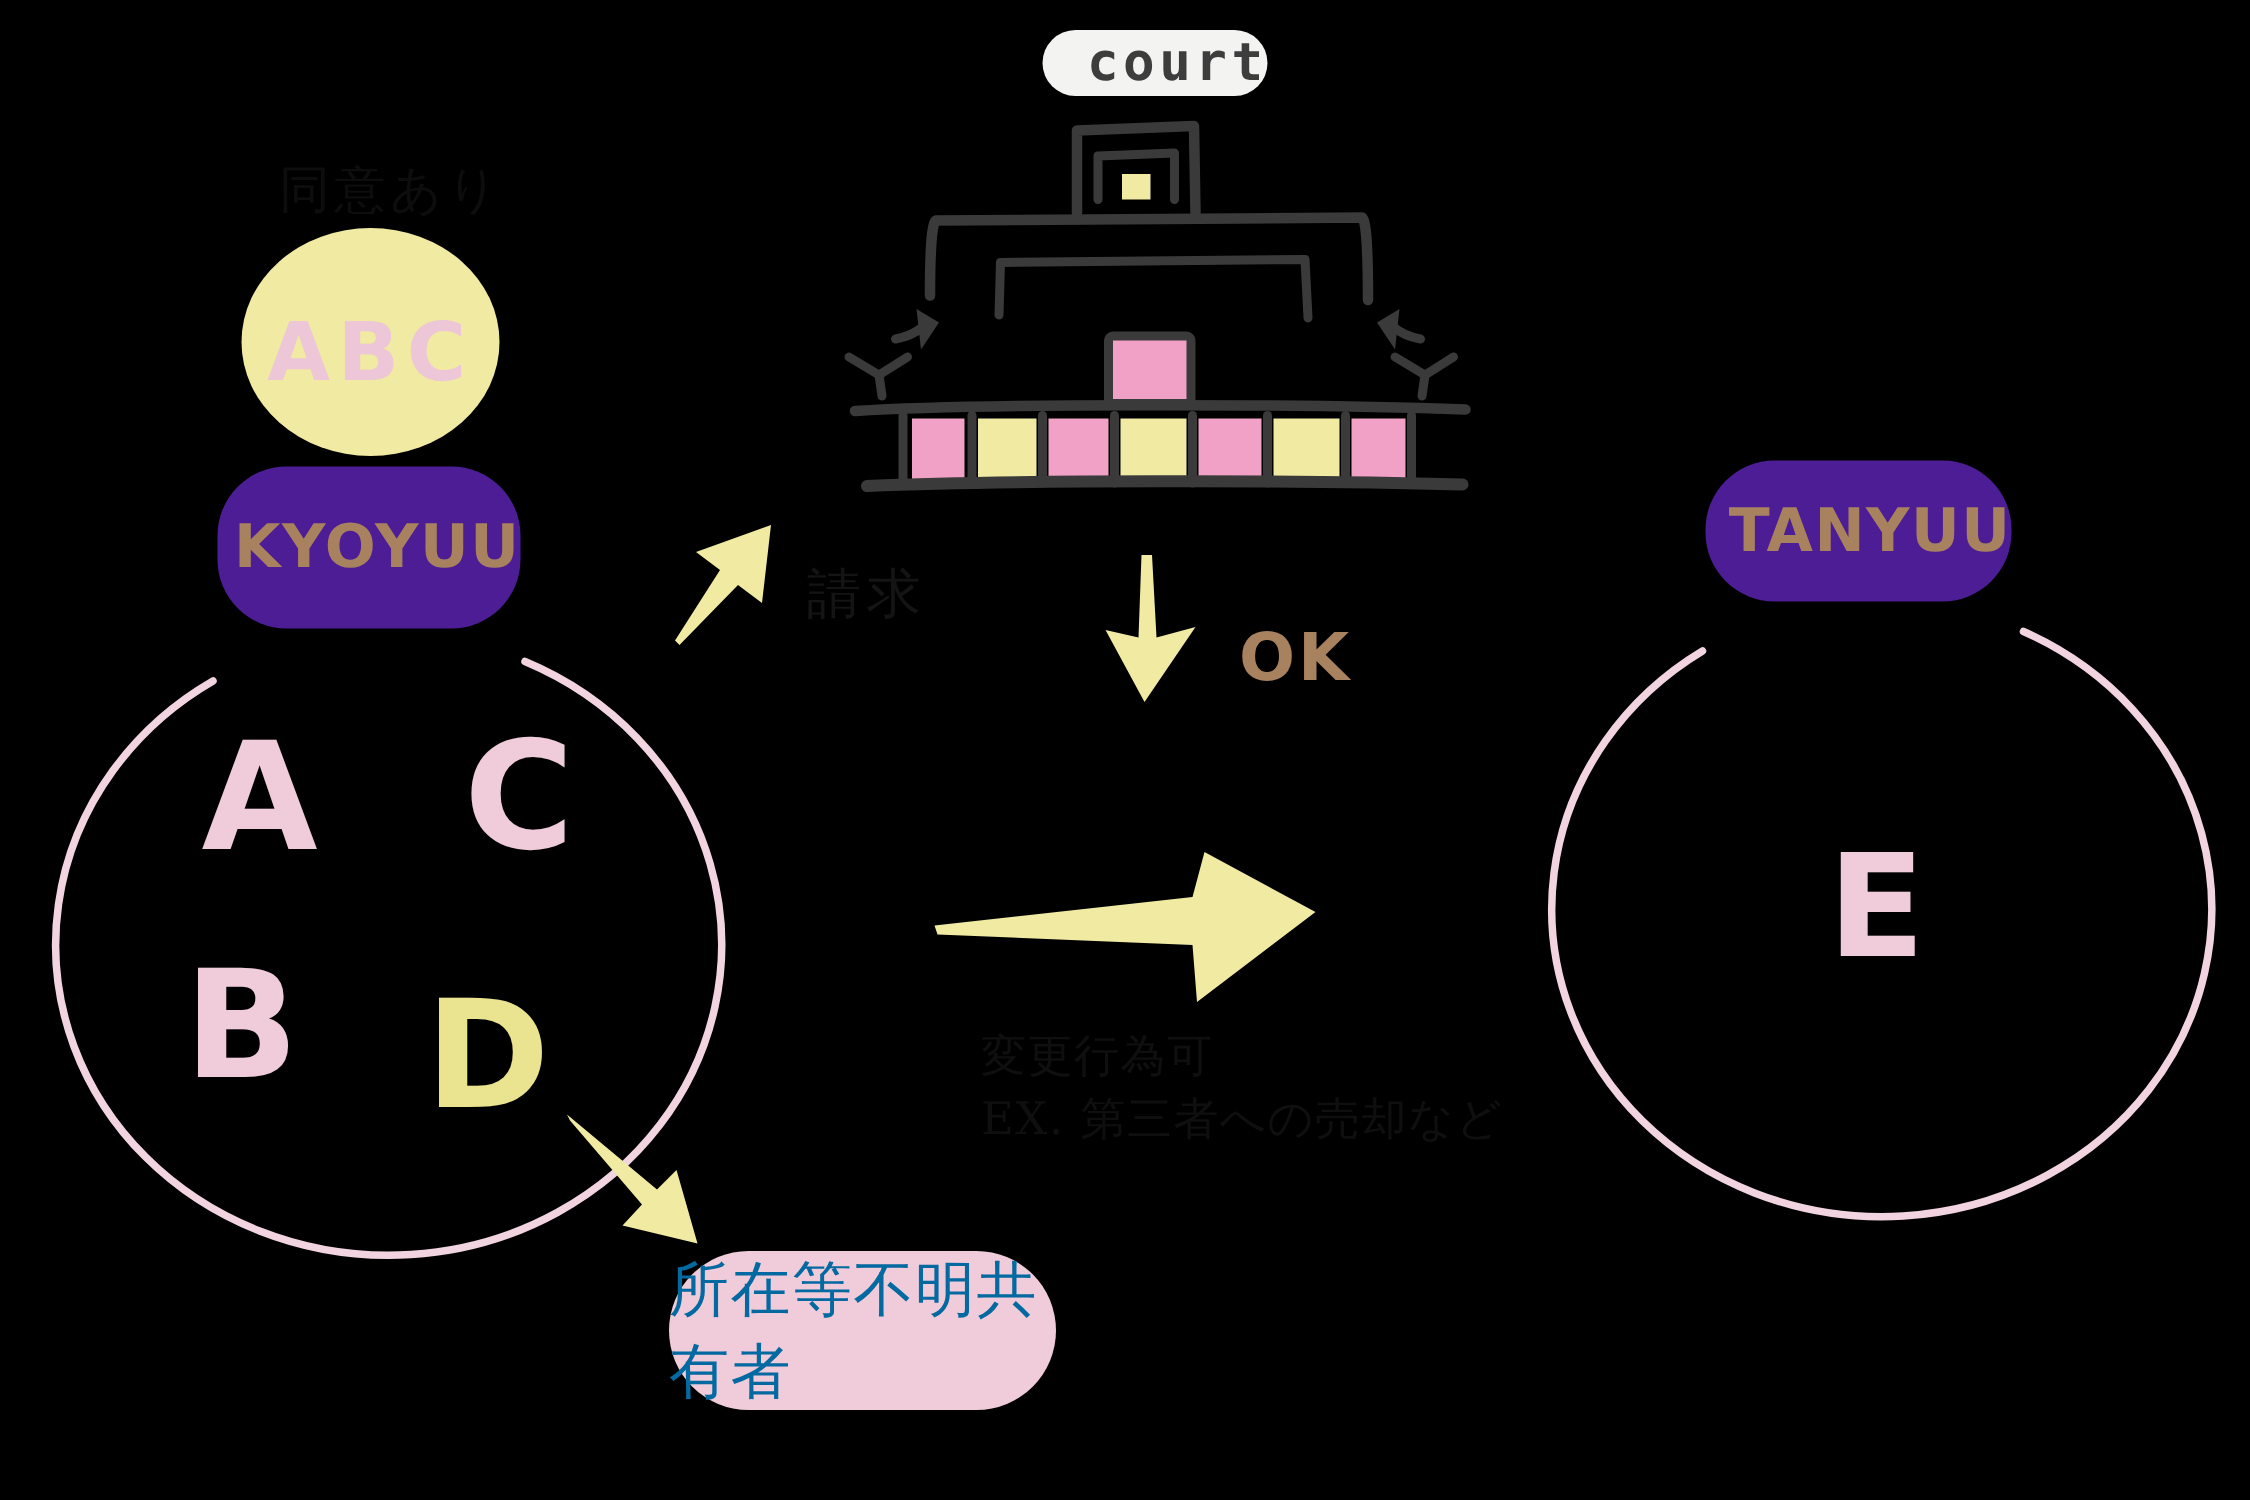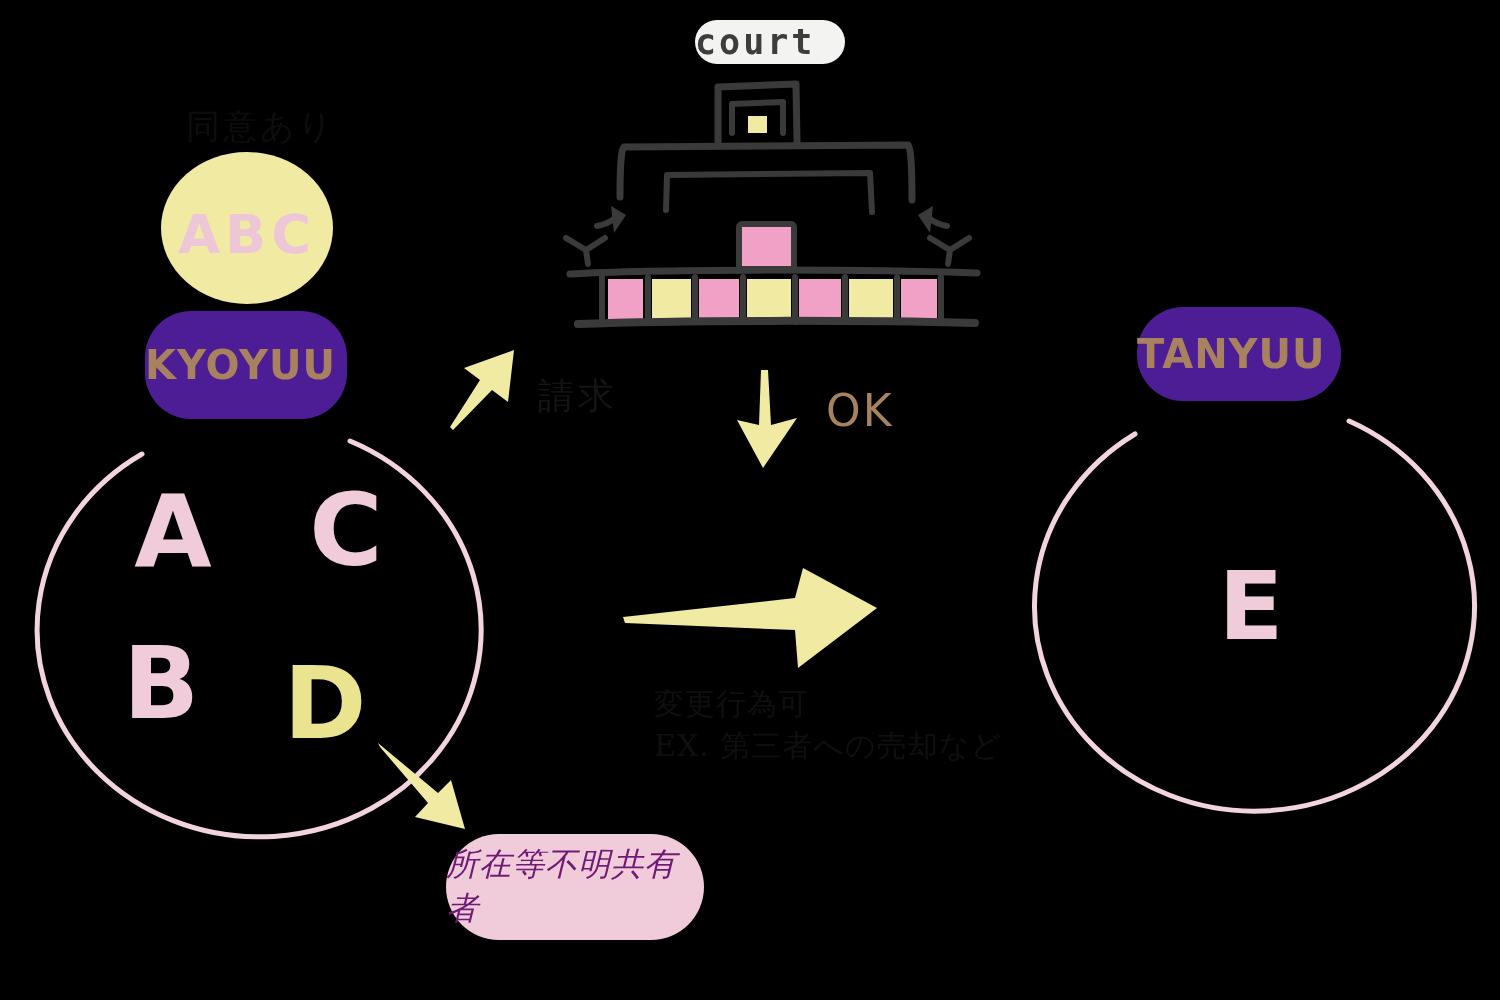--- a/index.html
+++ b/index.html
@@ -4,53 +4,53 @@
 <style>
   html,body{margin:0;padding:0;background:#000;}
   .canvas{
     position:relative;width:1500px;height:1000px;background:#000000;
     overflow:hidden;
     font-family:"DejaVu Sans","Liberation Sans",sans-serif;
   }
   .layer{position:absolute;left:0;top:0;width:1500px;height:1000px;}
   
   .pill{
-    position:absolute;display:flex;align-items:center;justify-content:flex-start;
+    position:absolute;display:flex;align-items:center;justify-content:flex-end;
   }
   .court-pill{background:#f3f3f2;border-radius:23px;}
   .court-text{
     font-family:"DejaVu Sans Mono","Liberation Mono",monospace;
     font-weight:700;font-size:35px;color:#3d3d3d;letter-spacing:3px;
   }
   .pink-pill{background:#4c1d95;border-radius:46px;}
   .pill-text{
     font-weight:700;font-size:40px;color:#a8825f;letter-spacing:1px;
   }
   .abc-bubble{
     position:absolute;background:#f0eaa2;border-radius:50%;
     display:flex;align-items:center;justify-content:center;
   }
   .abc-text{
     font-weight:700;font-size:54px;color:#edc6d7;letter-spacing:5px;margin-top:12px;
   }
   .missing-bubble{background:#f0ccda;border-radius:53px;}
   .missing-text{
     font-family:"DejaVu Serif","Liberation Serif",serif;
-    font-size:32px;color:#701a75;letter-spacing:1px;font-weight:500;font-style:italic;
+    font-size:40px;color:#0369a1;letter-spacing:1px;font-weight:500;
   }
   
   .jp-serif{
     position:absolute;font-family:"DejaVu Serif","Liberation Serif",serif;
     color:#0d0d0d;white-space:nowrap;
   }
   .consent{font-size:34px;letter-spacing:3px;}
   .request{font-size:36px;letter-spacing:4px;color:#141414;}
   .action{font-size:30px;letter-spacing:1px;color:#0f0f0f;}
   .ok-text{
-    position:absolute;font-weight:400;font-size:44px;color:#a8825f;letter-spacing:2px;
+    position:absolute;font-weight:700;font-size:44px;color:#a8825f;letter-spacing:2px;margin-top:28px;
   }
   
   .member{
     position:absolute;font-weight:700;font-size:100px;line-height:1;
     color:#f0cbda;transform:translate(-50%,-50%);
   }
   .member.yellow{color:#eae38f;}
   .member-e{font-size:95px;}
 </style>
 </head>

